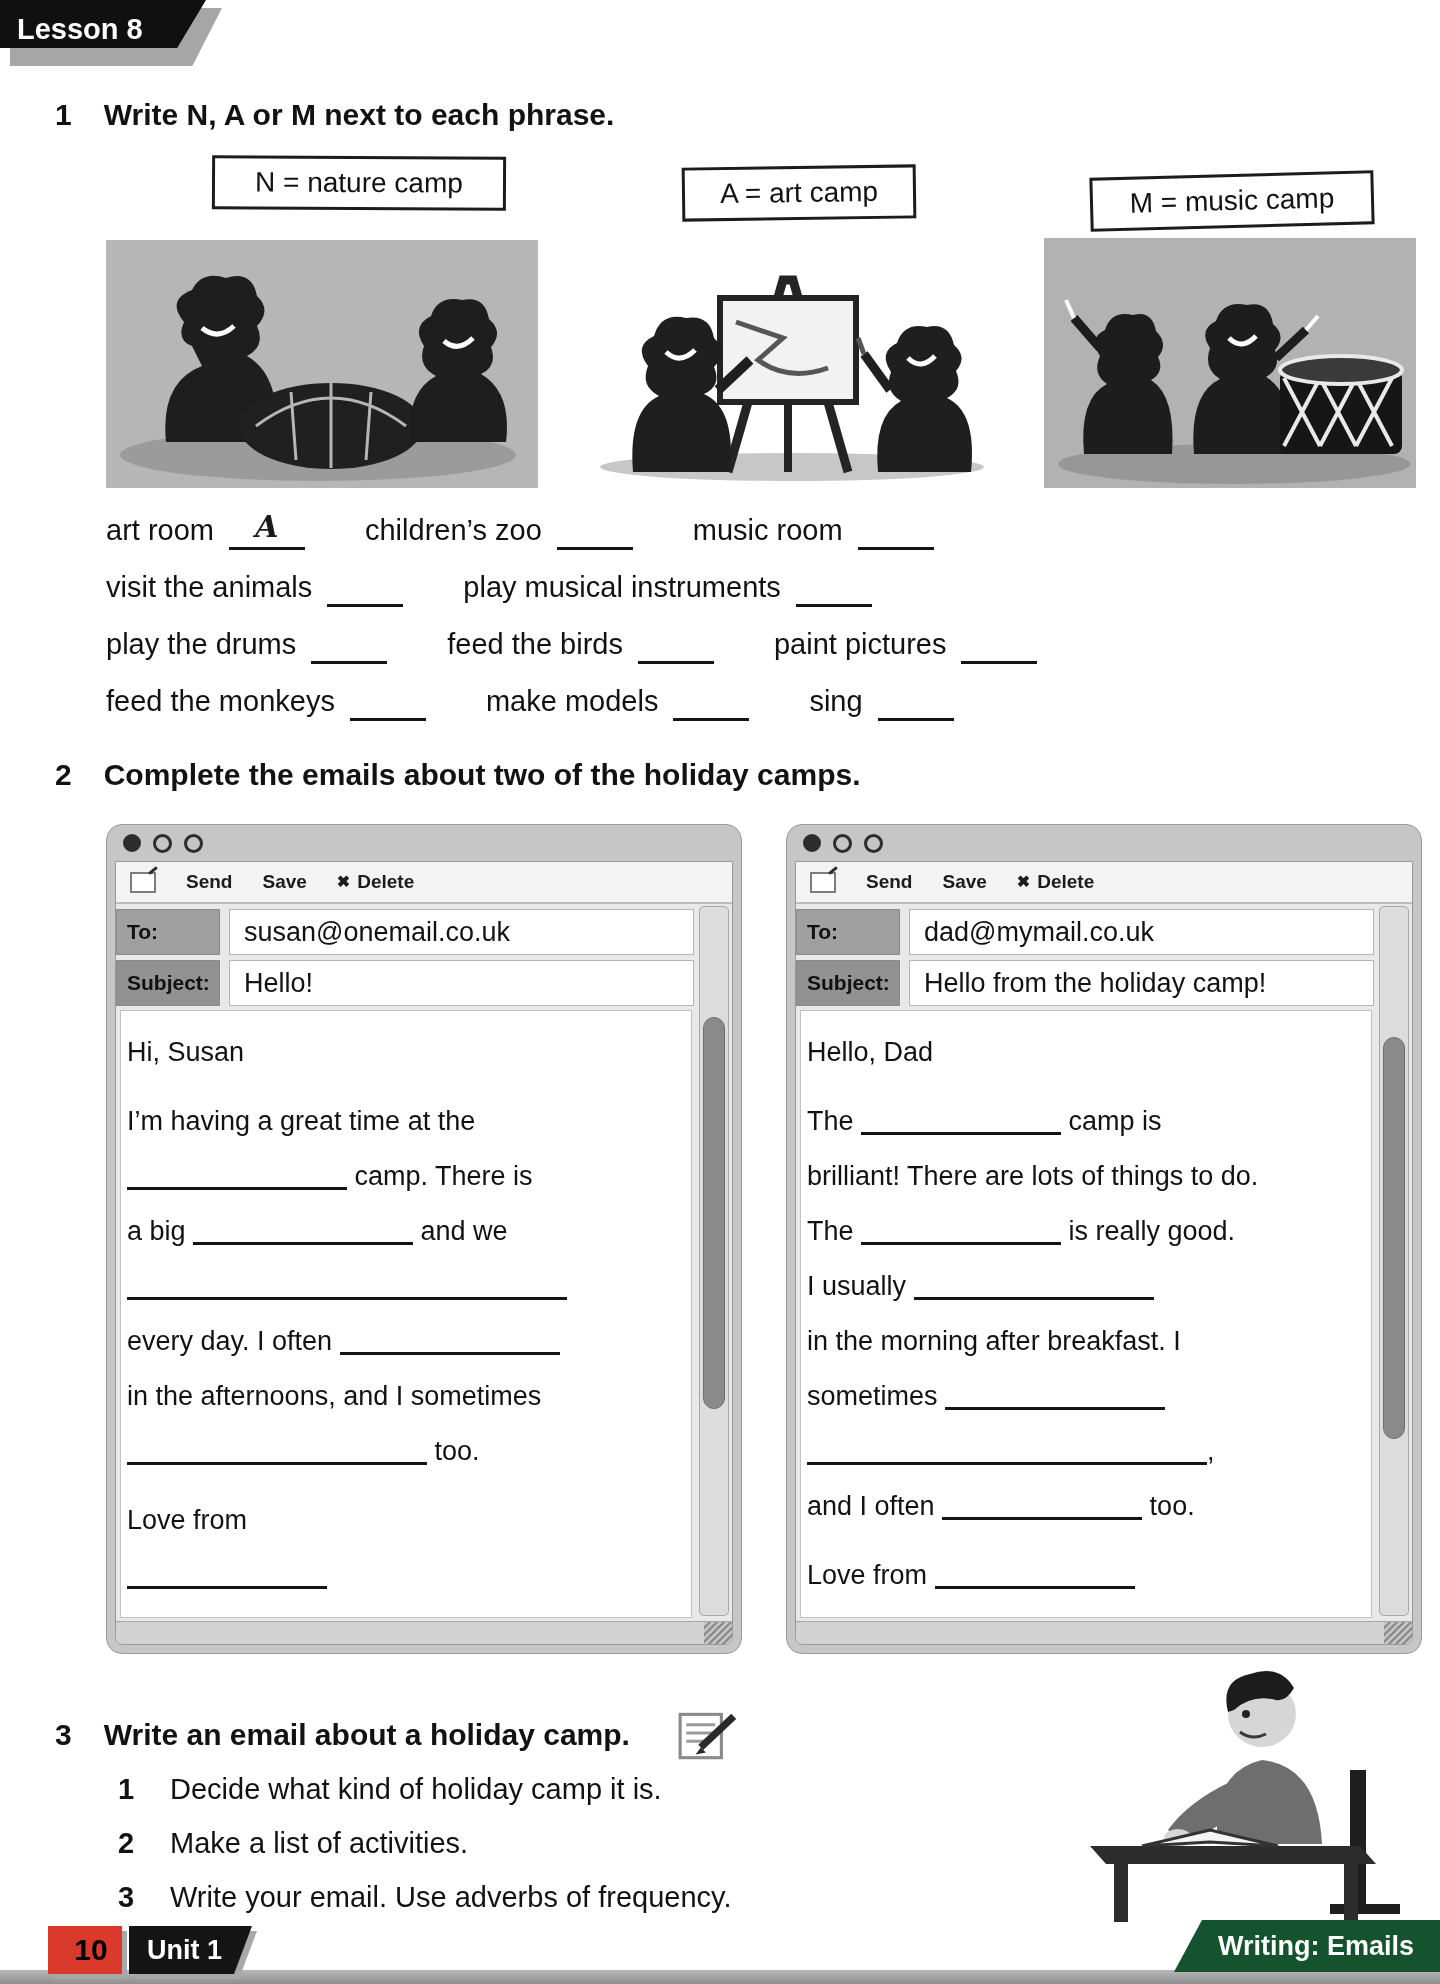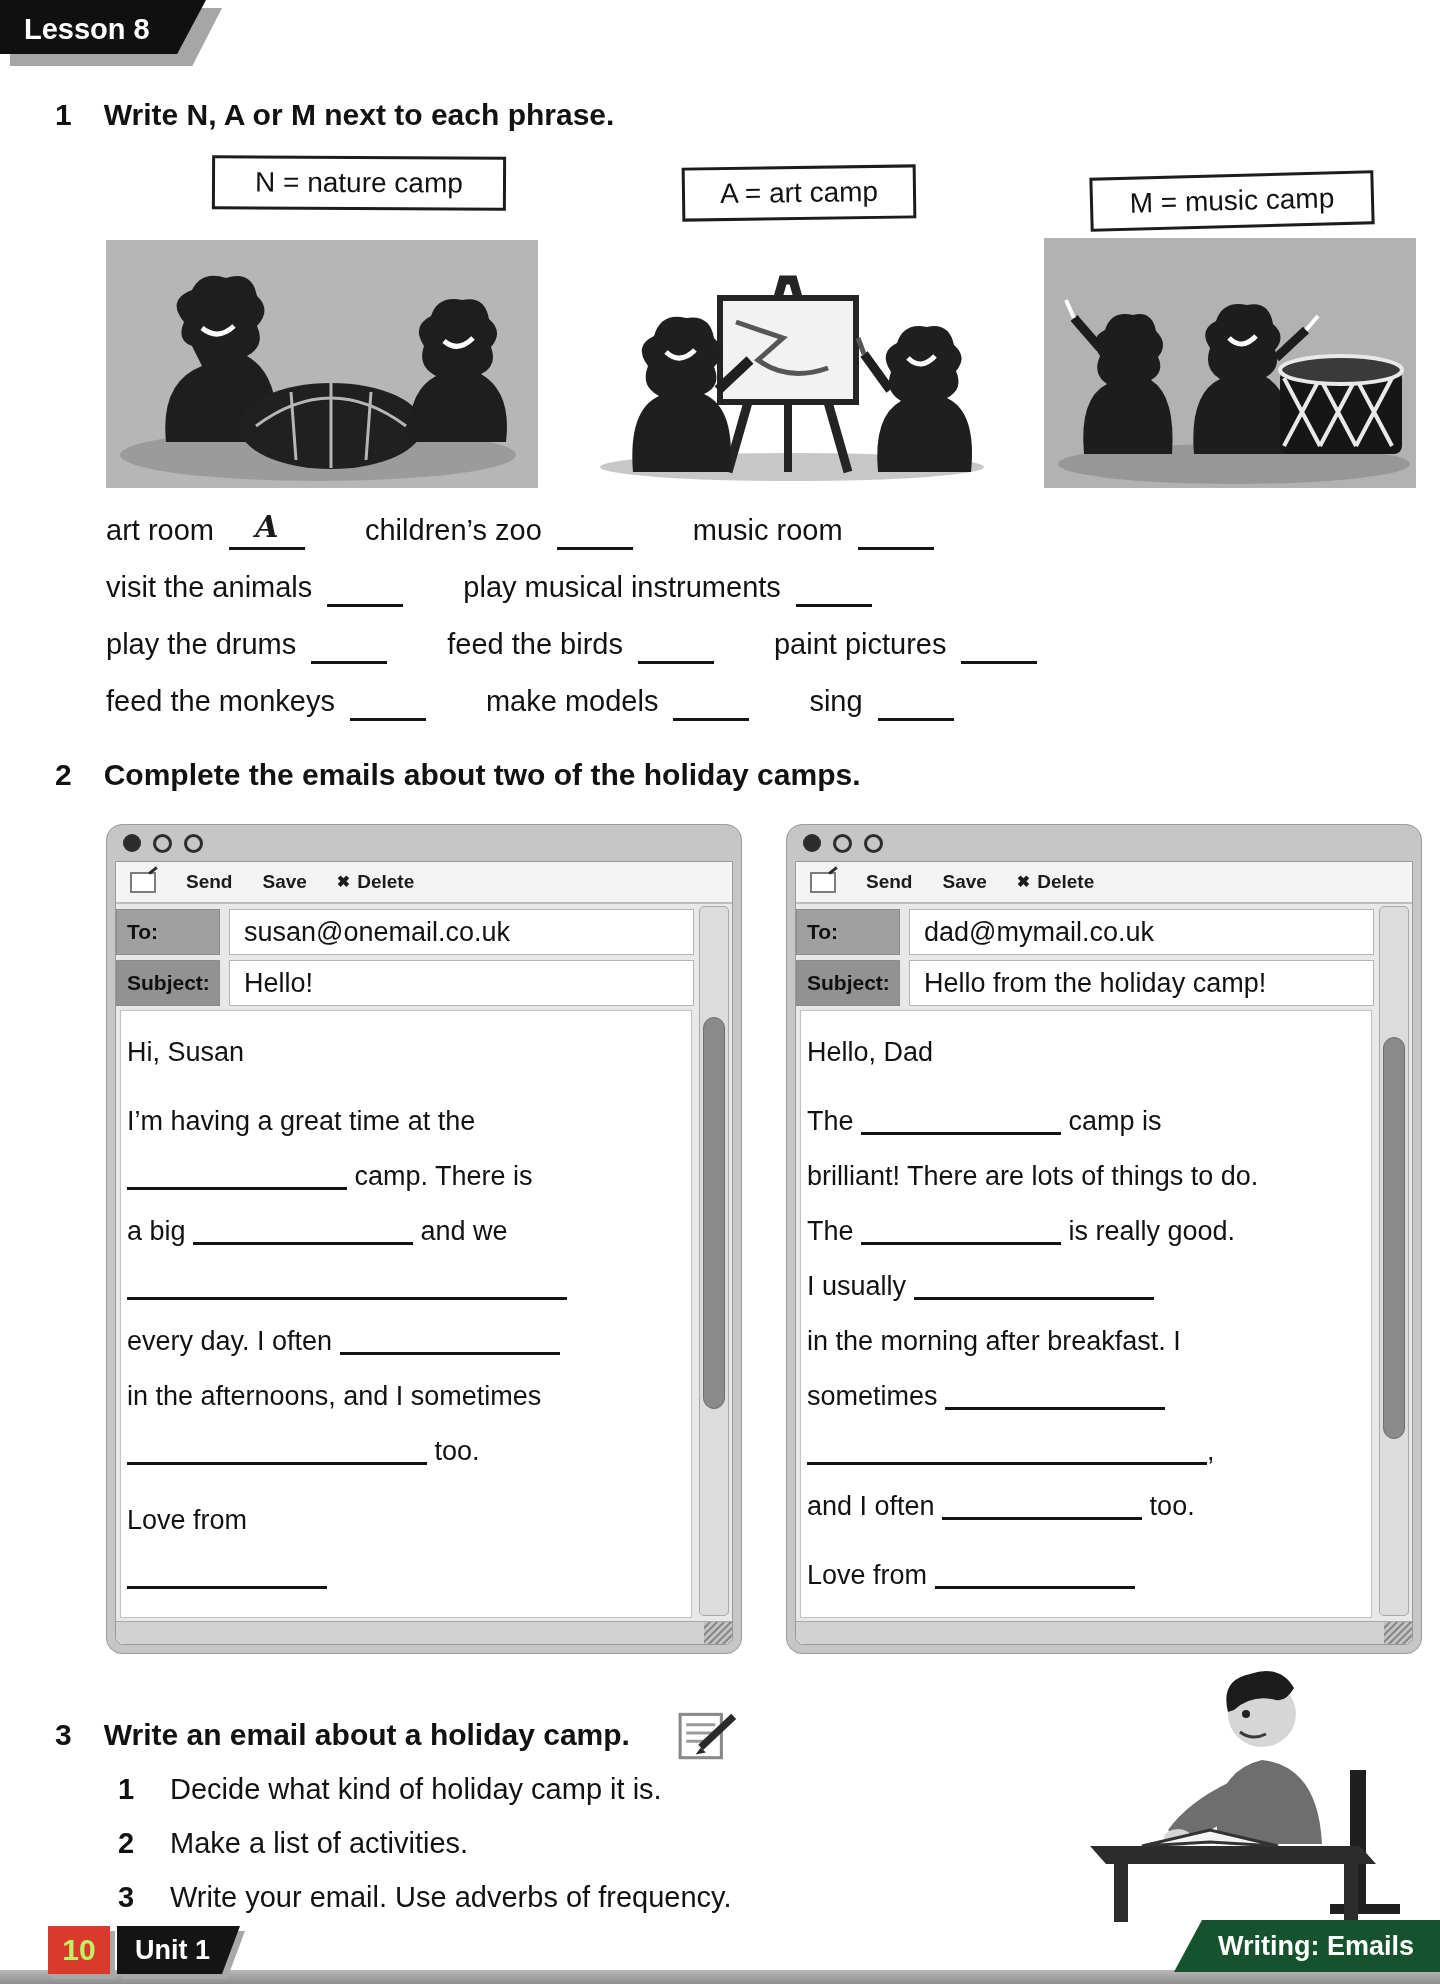--- a/index.html
+++ b/index.html
@@ -2,22 +2,22 @@
 <html><head>
 <meta charset="utf-8">
 <style>
   html,body{margin:0;padding:0;background:#e9e9e9;}
   .page{position:relative;width:1440px;height:1984px;background:#ffffff;overflow:hidden;
         font-family:"Liberation Sans", sans-serif;color:#121212;}
 
   
   .banner-shadow{position:absolute;left:10px;top:8px;width:212px;height:58px;background:#a6a6a6;
         clip-path:polygon(0 0,100% 0,86% 100%,0 100%);}
-  .lesson-banner{position:absolute;left:0;top:0;width:206px;height:54px;background:#101010;color:#fff;
-        font-size:29px;font-weight:bold;line-height:58px;padding-left:24px;box-sizing:border-box;
+  .lesson-banner{position:absolute;left:0;top:0;width:206px;height:48px;background:#101010;color:#fff;
+        font-size:29px;font-weight:bold;line-height:58px;padding-left:17px;box-sizing:border-box;
         clip-path:polygon(0 0,100% 0,86% 100%,0 100%);}
 
   
   .ex-head{position:absolute;left:55px;display:flex;gap:32px;font-size:30px;font-weight:bold;align-items:center;}
   #ex1-head{top:98px;}
   #ex2-head{top:758px;}
   #ex3-head{top:1706px;}
 
   
   .legend-box{position:absolute;height:54px;border:3px solid #1c1c1c;background:#fff;display:flex;
@@ -83,22 +83,22 @@
   .steps{position:absolute;left:118px;top:1762px;font-size:29px;}
   .step{display:flex;height:54px;align-items:center;}
   .step-num{font-weight:bold;width:52px;flex:0 0 auto;}
   .boy-illus{position:absolute;left:1030px;top:1650px;width:382px;height:276px;}
   .boy-illus svg{width:100%;height:100%;display:block;}
 
   
   .scan-edge{position:absolute;left:0;right:0;bottom:0;height:14px;background:linear-gradient(#b8b8b8,#8e8e8e);}
   .footer-left{position:absolute;left:48px;top:1926px;display:flex;align-items:stretch;
         filter:drop-shadow(5px 5px 0 #a8a8a8);}
-  .page-num{width:62px;height:48px;background:#d93a2b;color:#bef264;font-weight:bold;font-size:30px;
-        display:flex;align-items:center;justify-content:center;}
+  .page-num{width:62px;height:48px;background:#d93a2b;color:#000000;font-weight:bold;font-size:30px;
+        display:flex;align-items:center;justify-content:center;padding-left:12px;}
   .unit-tab{height:48px;background:#141414;color:#fff;font-weight:bold;font-size:27px;display:flex;
         align-items:center;padding:0 30px 0 18px;margin-left:7px;
         clip-path:polygon(0 0,100% 0,calc(100% - 18px) 100%,0 100%);}
   .strand-tab{position:absolute;right:0;top:1920px;height:52px;background:#14532d;color:#fff;
         font-weight:bold;font-size:27px;display:flex;align-items:center;padding:0 26px 0 44px;
         clip-path:polygon(28px 0,100% 0,100% 100%,0 100%);filter:drop-shadow(-6px 5px 0 #1c1c1c);}
 </style>
 </head>
 <body>
 

